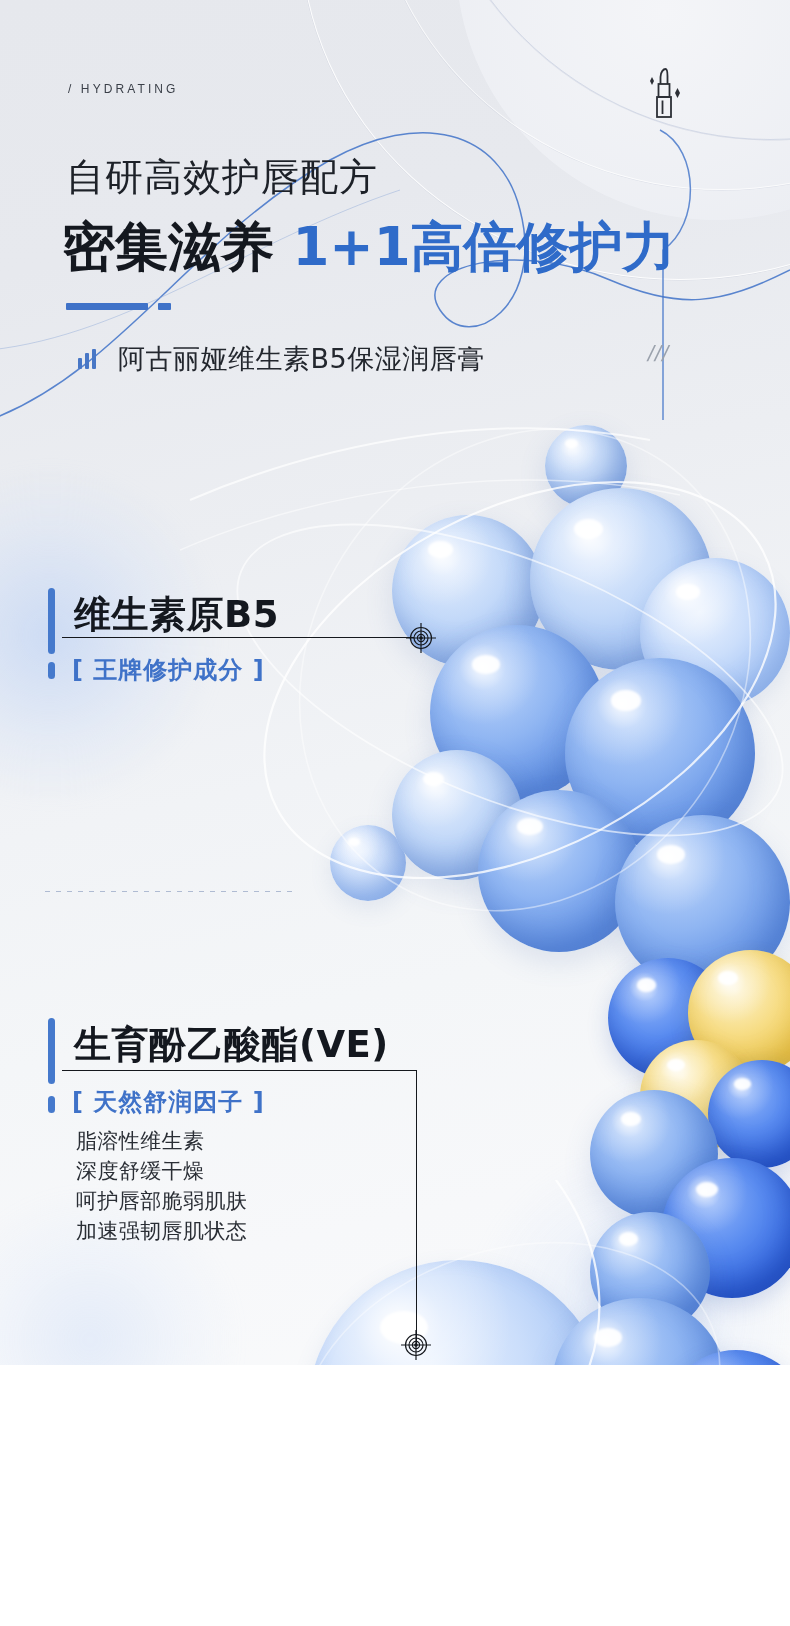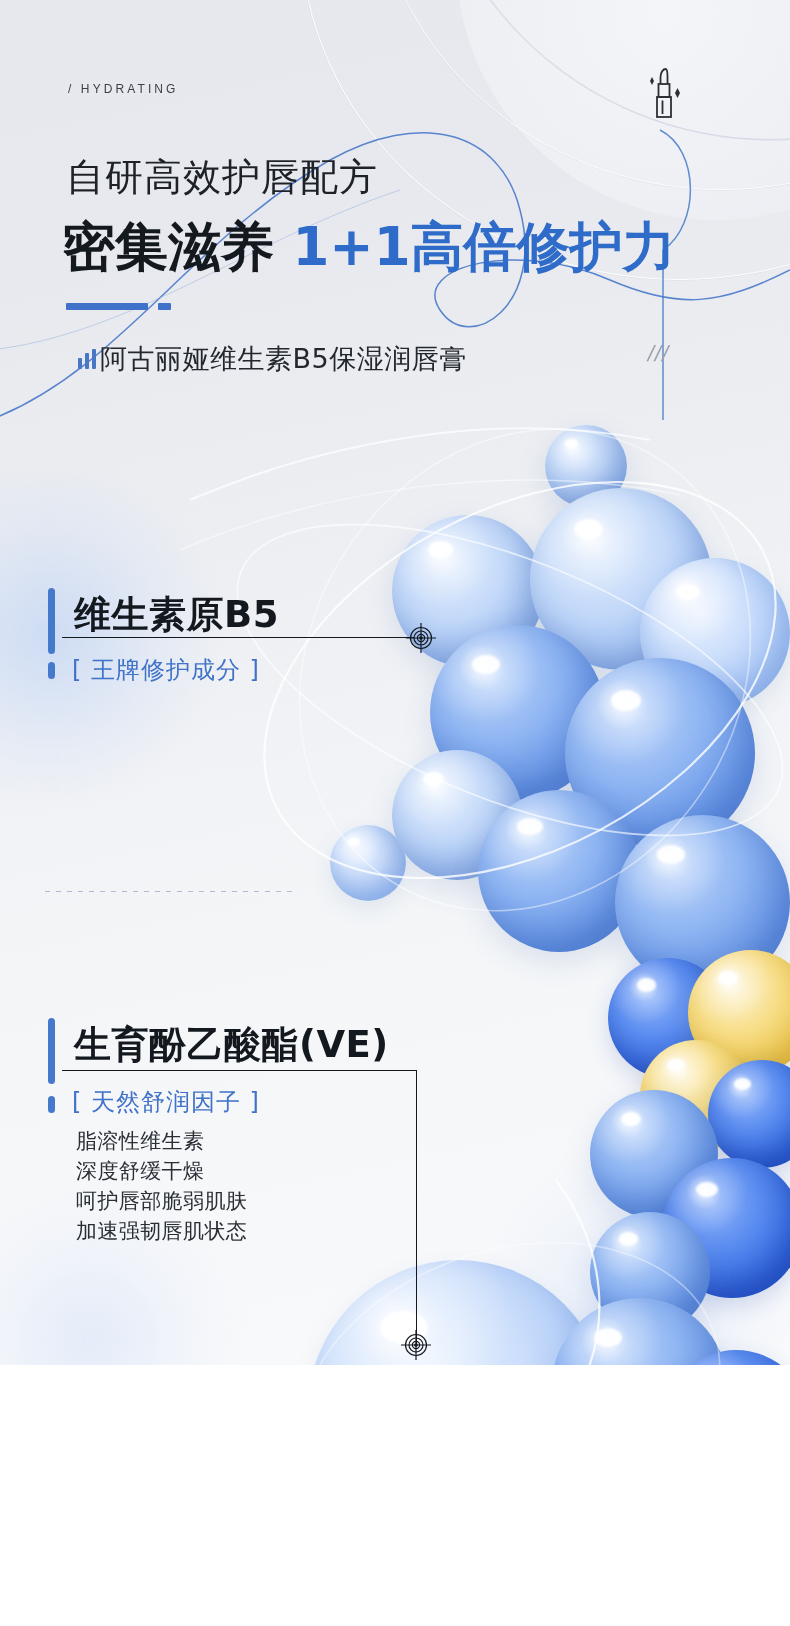--- a/index.html
+++ b/index.html
@@ -108,21 +108,21 @@
     position:absolute; left:62px; top:212px;
     font-size:53px; font-weight:700; color:#14181f; letter-spacing:0px;
     white-space:nowrap;
     font-family:"DejaVu Sans","Liberation Sans",sans-serif;
   }
   .headline2 .accent{ color:#2f6bc9; }
 
   .hl-rule{ position:absolute; left:66px; top:303px; width:82px; height:7px; background:#3f72c8; border-radius:1px; }
   .hl-rule-dot{ position:absolute; left:158px; top:303px; width:13px; height:7px; background:#3f72c8; border-radius:1px; }
 
-  .prodline{ position:absolute; left:78px; top:341px; display:flex; align-items:center; gap:4px; }
+  .prodline{ position:absolute; left:78px; top:341px; display:flex; align-items:center; gap:22px; }
   .bars{ display:flex; align-items:flex-end; gap:3px; height:20px; }
   .bars i{ display:block; width:4px; background:#4877c6; border-radius:1px; }
   .bars i:nth-child(1){ height:11px; }
   .bars i:nth-child(2){ height:16px; }
   .bars i:nth-child(3){ height:20px; }
   .prodname{
     font-size:27px; color:#23272e; font-weight:400; letter-spacing:.5px;
     font-family:"DejaVu Sans","Liberation Sans",sans-serif;
   }
 
@@ -138,21 +138,21 @@
     position:absolute; left:0; width:7px; height:17px;
     background:#4579cc; border-radius:4px;
   }
   .ing .name{
     position:absolute; left:26px; top:8px;
     font-size:37px; font-weight:700; color:#14181f; letter-spacing:.5px; white-space:nowrap;
     font-family:"DejaVu Sans","Liberation Sans",sans-serif;
   }
   .ing .tag{
     position:absolute; left:24px;
-    font-size:24px; font-weight:400; color:#3f72c8; letter-spacing:1px; white-space:nowrap;
+    font-size:24px; font-weight:700; color:#3f72c8; letter-spacing:1px; white-space:nowrap;
     font-family:"DejaVu Sans","Liberation Sans",sans-serif;
   }
   .ing .desc{
     position:absolute; left:28px;
     font-size:21px; line-height:30px; color:#2a2e35; letter-spacing:.4px;
     font-family:"DejaVu Sans","Liberation Sans",sans-serif;
   }
   .ing .desc div{ white-space:nowrap; }
 
   .leadline{ position:absolute; background:#15181d; }

